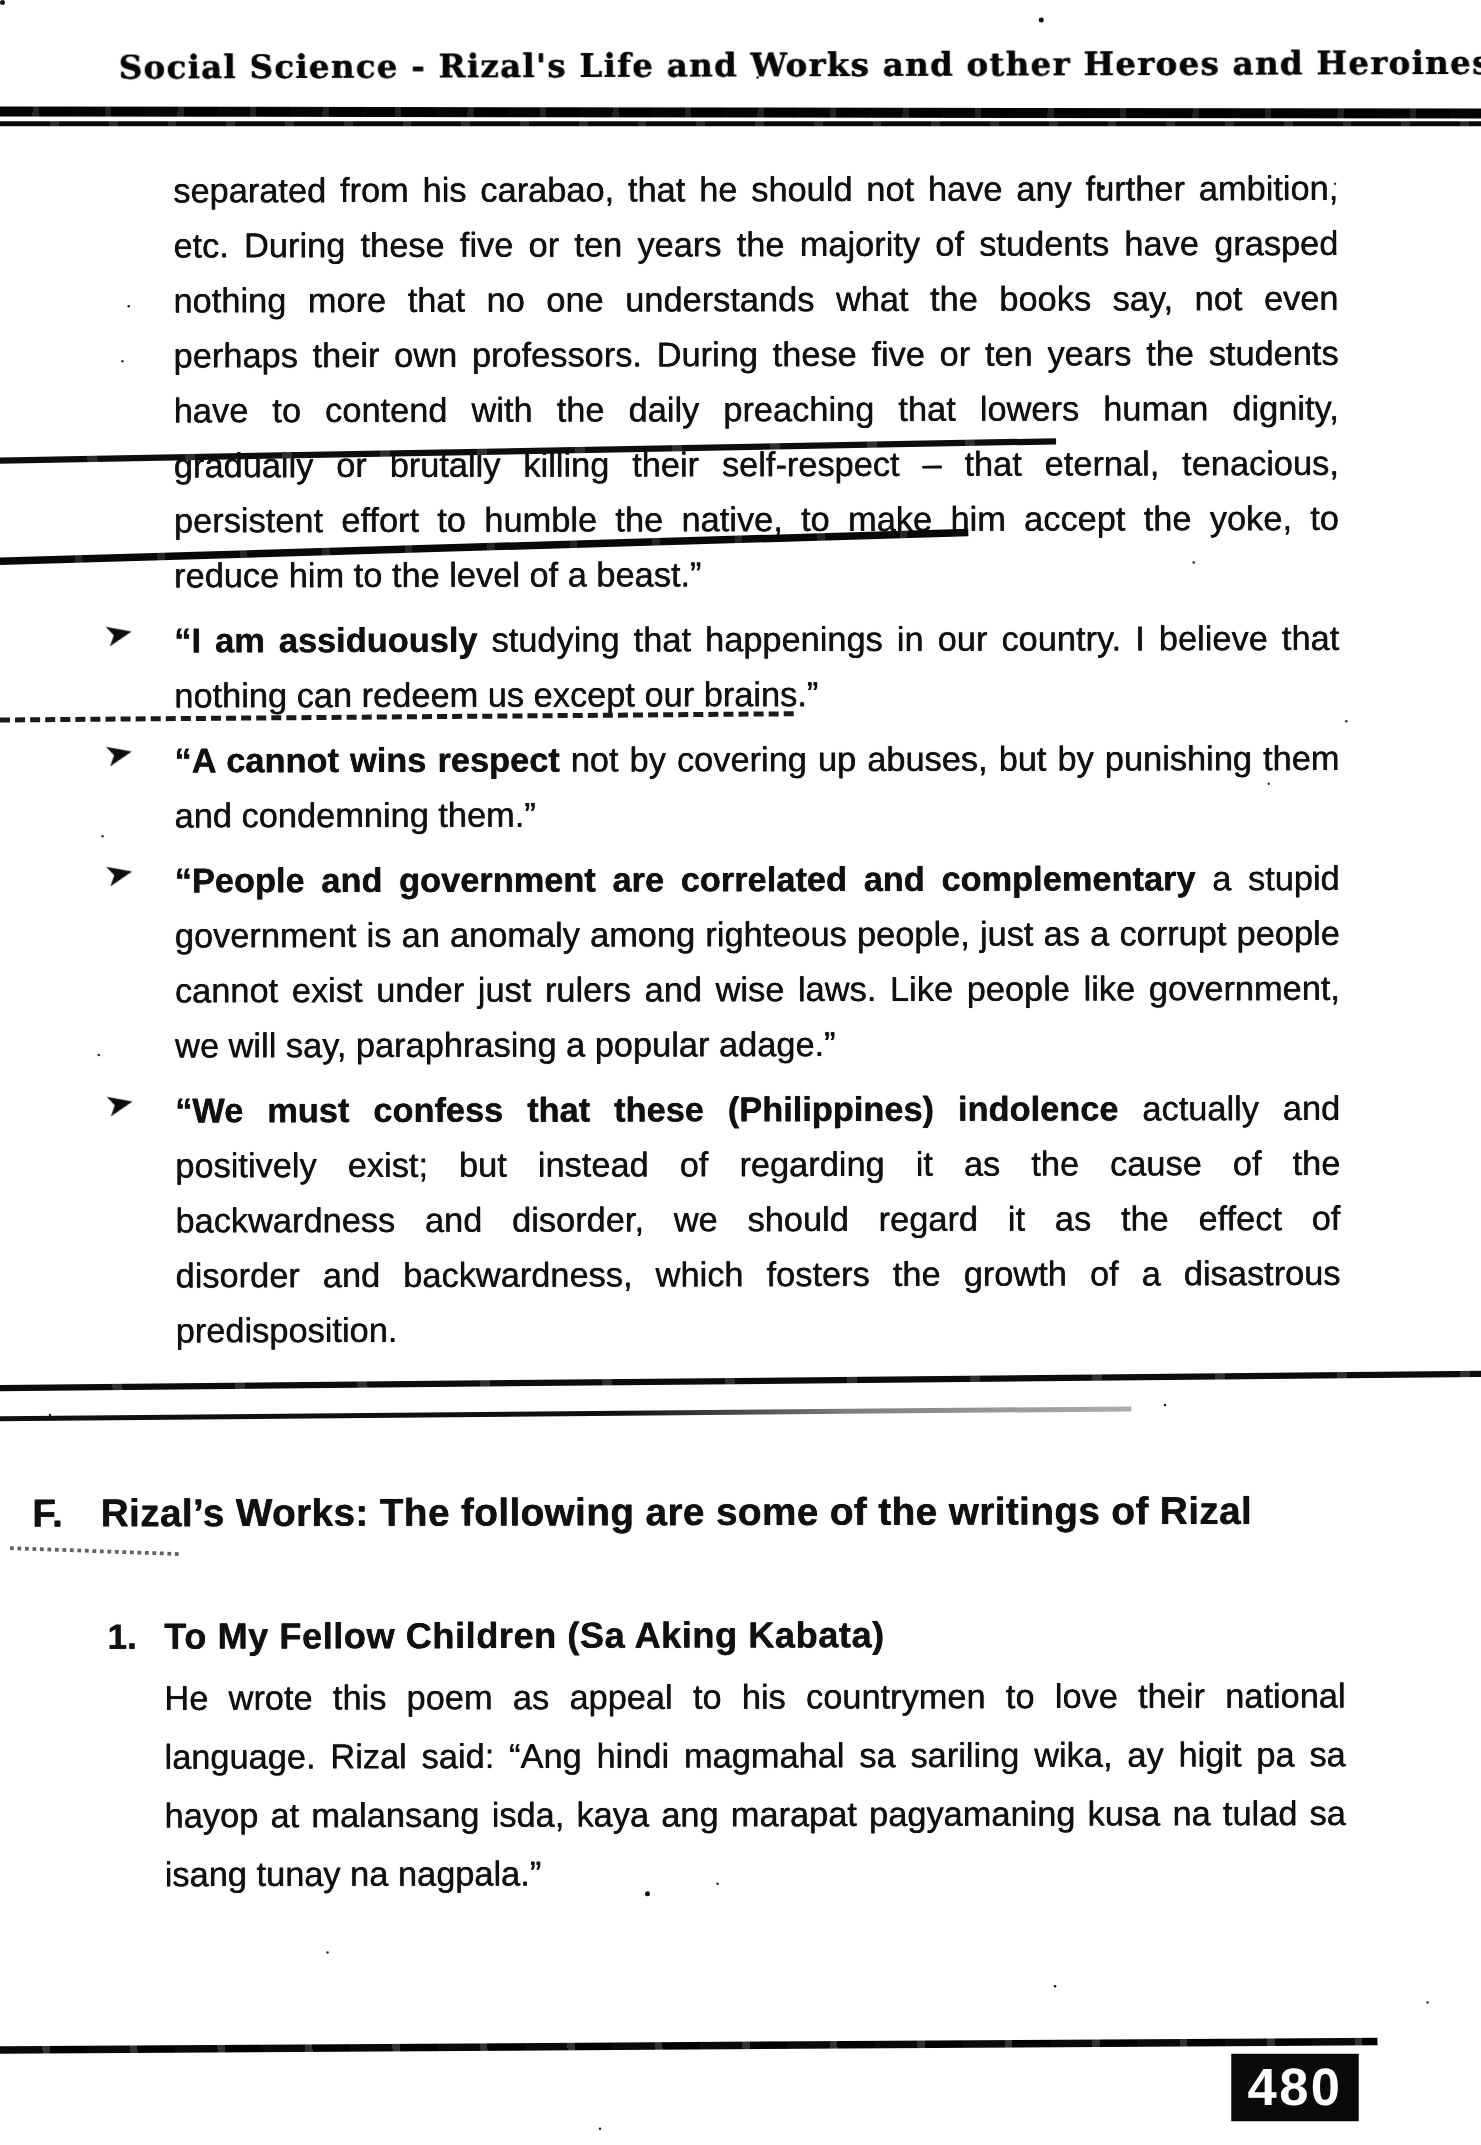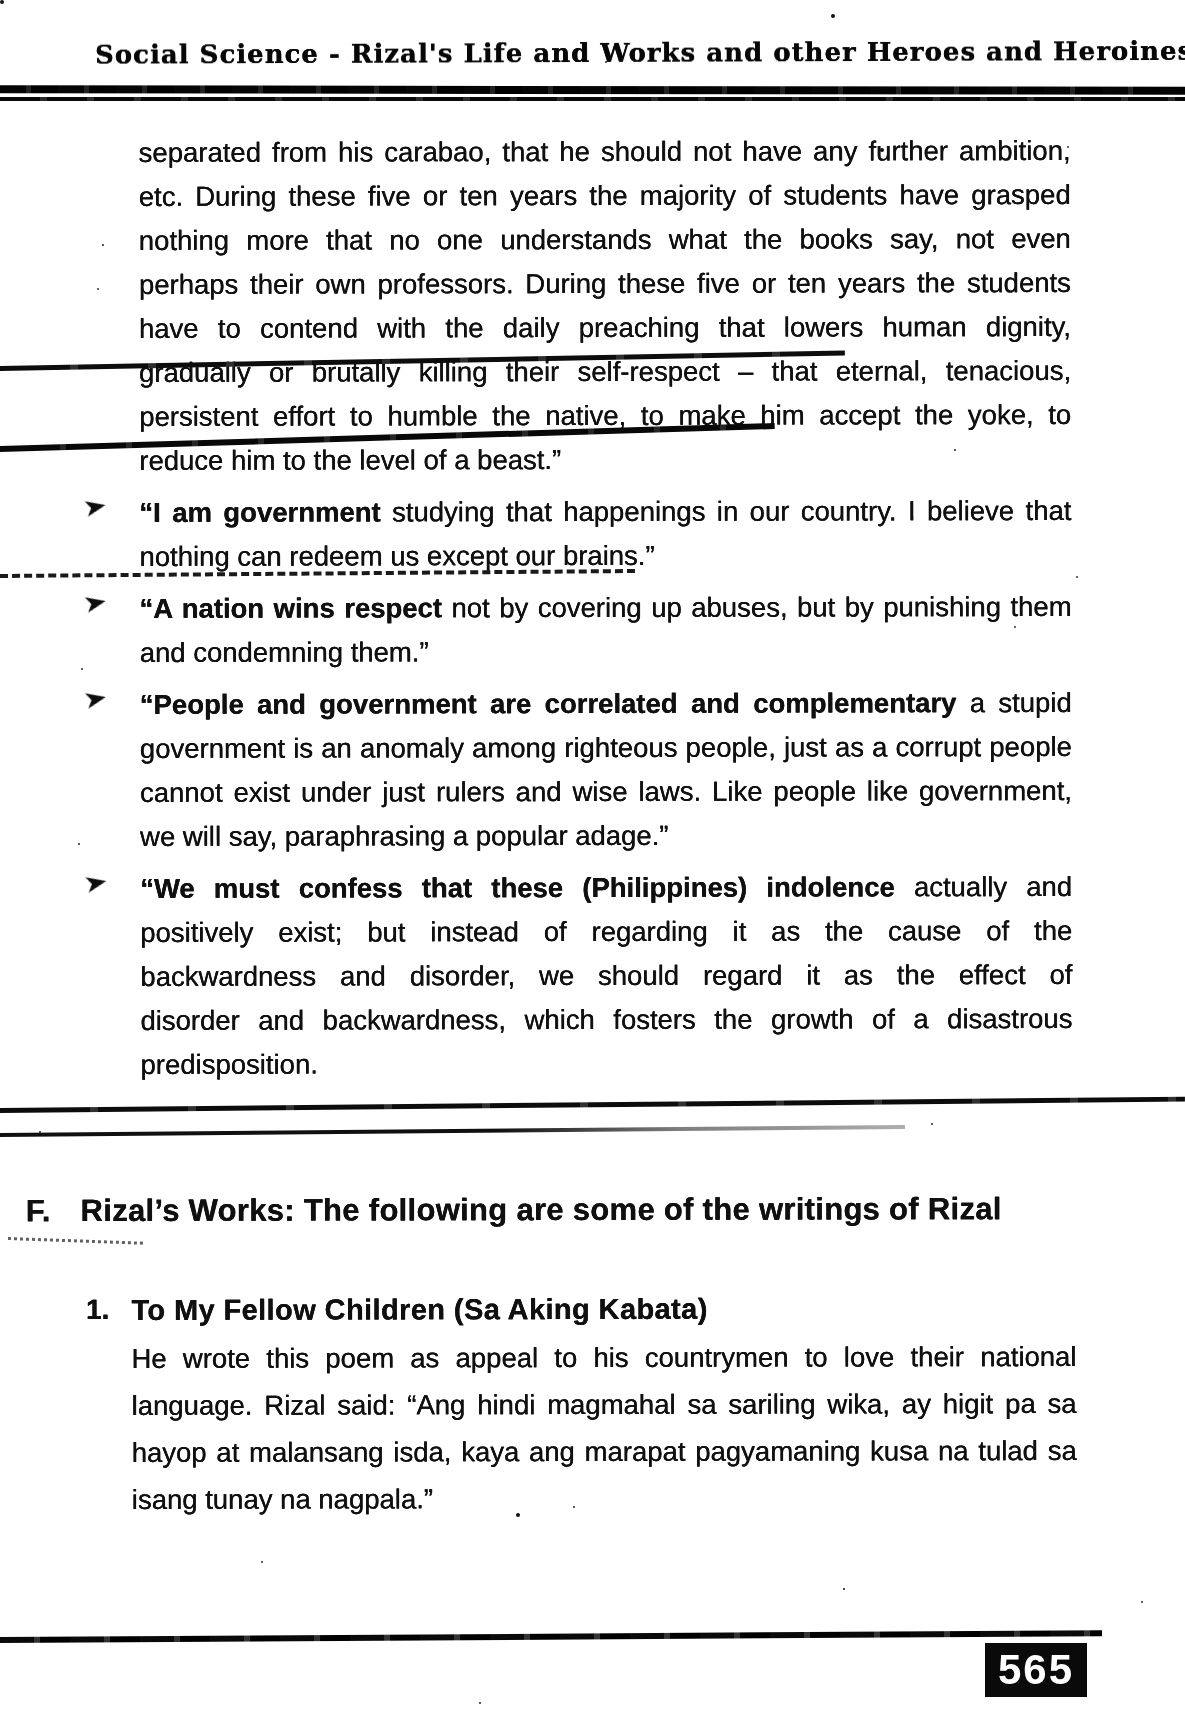--- a/index.html
+++ b/index.html
@@ -135,26 +135,26 @@
   <div class="header-title ink">Social Science - Rizal's Life and Works and other Heroes and Heroines</div>
   <div class="rule rule-a"></div>
   <div class="rule rule-b"></div>
 
   <div class="content">
 
     <p class="para-lead ink">separated from his carabao, that he should not have any further ambition, etc. During these five or ten years the majority of students have grasped nothing more that no one understands what the books say, not even perhaps their own professors. During these five or ten years the students have to contend with the daily preaching that lowers human dignity, gradually or brutally killing their self-respect – that eternal, tenacious, persistent effort to humble the native, to make him accept the yoke, to reduce him to the level of a beast.”</p>
 
     <div class="bullet">
       <span class="marker">➤</span>
-      <p class="ink"><b>“I am government</b><span> studying that happenings in our country. I believe that nothing can redeem us except our brains.”</span></p>
+      <p class="ink"><b>“I am assiduously</b><span> studying that happenings in our country. I believe that nothing can redeem us except our brains.”</span></p>
     </div>
 
     <div class="bullet">
       <span class="marker">➤</span>
-      <p class="ink"><b>“A nation wins respect</b><span> not by covering up abuses, but by punishing them and condemning them.”</span></p>
+      <p class="ink"><b>“A cannot wins respect</b><span> not by covering up abuses, but by punishing them and condemning them.”</span></p>
     </div>
 
     <div class="bullet">
       <span class="marker">➤</span>
       <p class="ink"><b>“People and government are correlated and complementary</b><span> a stupid government is an anomaly among righteous people, just as a corrupt people cannot exist under just rulers and wise laws. Like people like government, we will say, paraphrasing a popular adage.”</span></p>
     </div>
 
     <div class="bullet wide">
       <span class="marker">➤</span>
       <p class="ink"><b>“We must confess that these (Philippines) indolence</b><span> actually and positively exist; but instead of regarding it as the cause of the backwardness and disorder, we should regard it as the effect of disorder and backwardness, which fosters the growth of a disastrous predisposition.</span></p>
@@ -177,15 +177,15 @@
 
   <div class="artifact art-underline"></div>
   <div class="artifact art-strike"></div>
   <div class="artifact art-dash1"></div>
   <div class="artifact art-prefa"></div>
   <div class="artifact art-prefb"></div>
   <div class="artifact art-fdots"></div>
   <div class="speck"></div>
 
   <div class="footer-rule"></div>
-  <div class="page-badge">565</div>
+  <div class="page-badge">480</div>
 
 </div>
 
 </body></html>

